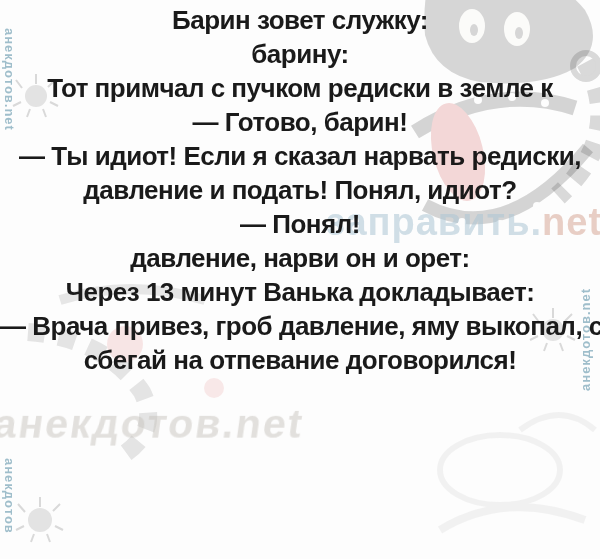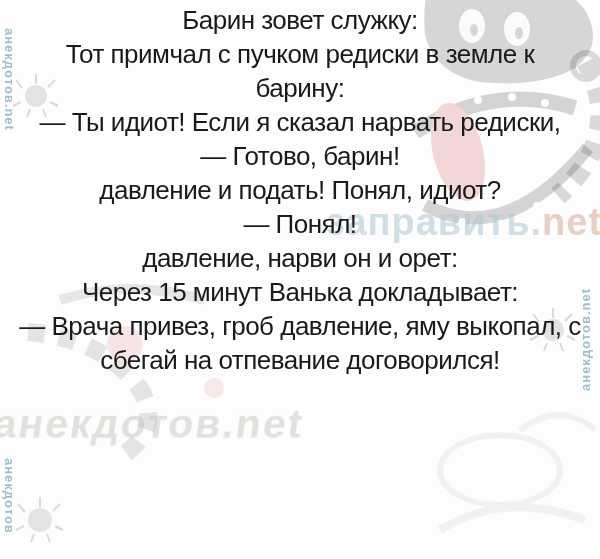--- a/index.html
+++ b/index.html
@@ -32,21 +32,21 @@
     font-size:38px;font-weight:bold;letter-spacing:1px;
     color:rgba(172,196,212,.55);
   }
   .wm-mid .net-part{color:rgba(224,190,178,.75);}
   
   .joke{
     position:absolute;left:0;top:0;width:600px;z-index:2;
     padding-top:3px;text-align:center;
   }
   .joke-line{
-    font-size:26px;font-weight:normal;line-height:34px;
+    font-size:26px;font-weight:bold;line-height:34px;
     letter-spacing:-0.5px;color:#1a1a1a;white-space:nowrap;
   }
 </style>
 </head>
 <body>
 
 <div class="decor">
   <svg class="catart" width="600" height="559" viewBox="0 0 600 559">
 
     <g opacity="0.16">
@@ -106,23 +106,23 @@
 </div>
 
 <div class="wm wm-vert wm-vert-left-top">анекдотов.net</div>
 <div class="wm wm-vert wm-vert-left-bottom">анекдотов</div>
 <div class="wm wm-vert wm-vert-right">анекдотов.net</div>
 <div class="wm wm-big">анекдотов.net</div>
 <div class="wm wm-mid"><span>заправить.</span><span class="net-part">net</span></div>
 
 <div class="joke">
   <div class="joke-line">Барин зовет служку:</div>
+  <div class="joke-line">барину:</div>
   <div class="joke-line">Тот примчал с пучком редиски в земле к</div>
-  <div class="joke-line">барину:</div>
+  <div class="joke-line">— Готово, барин!</div>
   <div class="joke-line">— Ты идиот! Если я сказал нарвать редиски,</div>
-  <div class="joke-line">— Готово, барин!</div>
   <div class="joke-line">давление и подать! Понял, идиот?</div>
   <div class="joke-line">— Понял!</div>
   <div class="joke-line">давление, нарви он и орет:</div>
-  <div class="joke-line">Через 15 минут Ванька докладывает:</div>
+  <div class="joke-line">Через 13 минут Ванька докладывает:</div>
   <div class="joke-line">— Врача привез, гроб давление, яму выкопал, с</div>
   <div class="joke-line">сбегай на отпевание договорился!</div>
 </div>
 
 </body></html>

